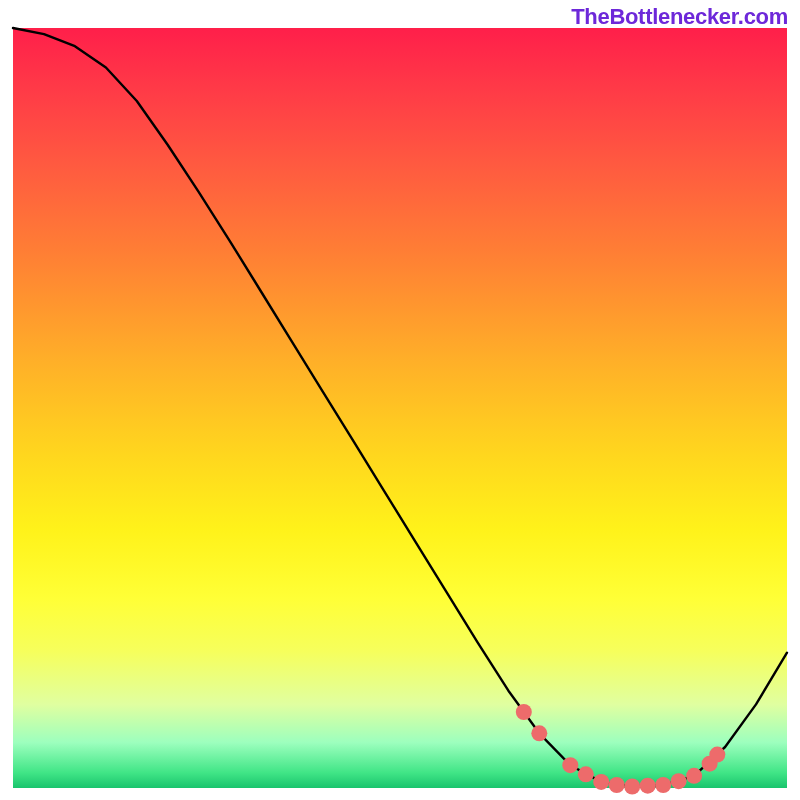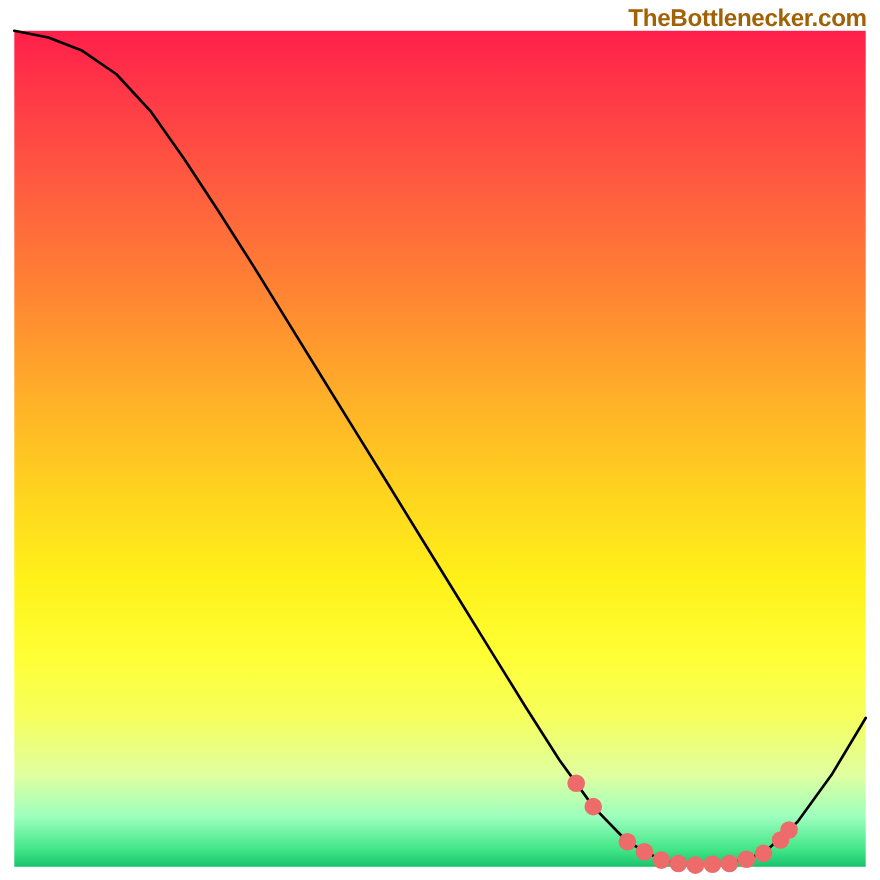--- a/index.html
+++ b/index.html
@@ -45,21 +45,21 @@
     width: 100%;
     height: 100%;
     overflow: visible;
   }
   .watermark {
     position: absolute;
     top: 4px;
     right: 12px;
     font-size: 22px;
     font-weight: 700;
-    color: #a16207;
+    color: #6d28d9;
     letter-spacing: -0.3px;
   }
 </style>
 </head>
 <body>
 
 <div class="stage">
   <div class="watermark">TheBottlenecker.com</div>
   <div class="plot">
     <svg viewBox="0 0 774 760" preserveAspectRatio="none">

